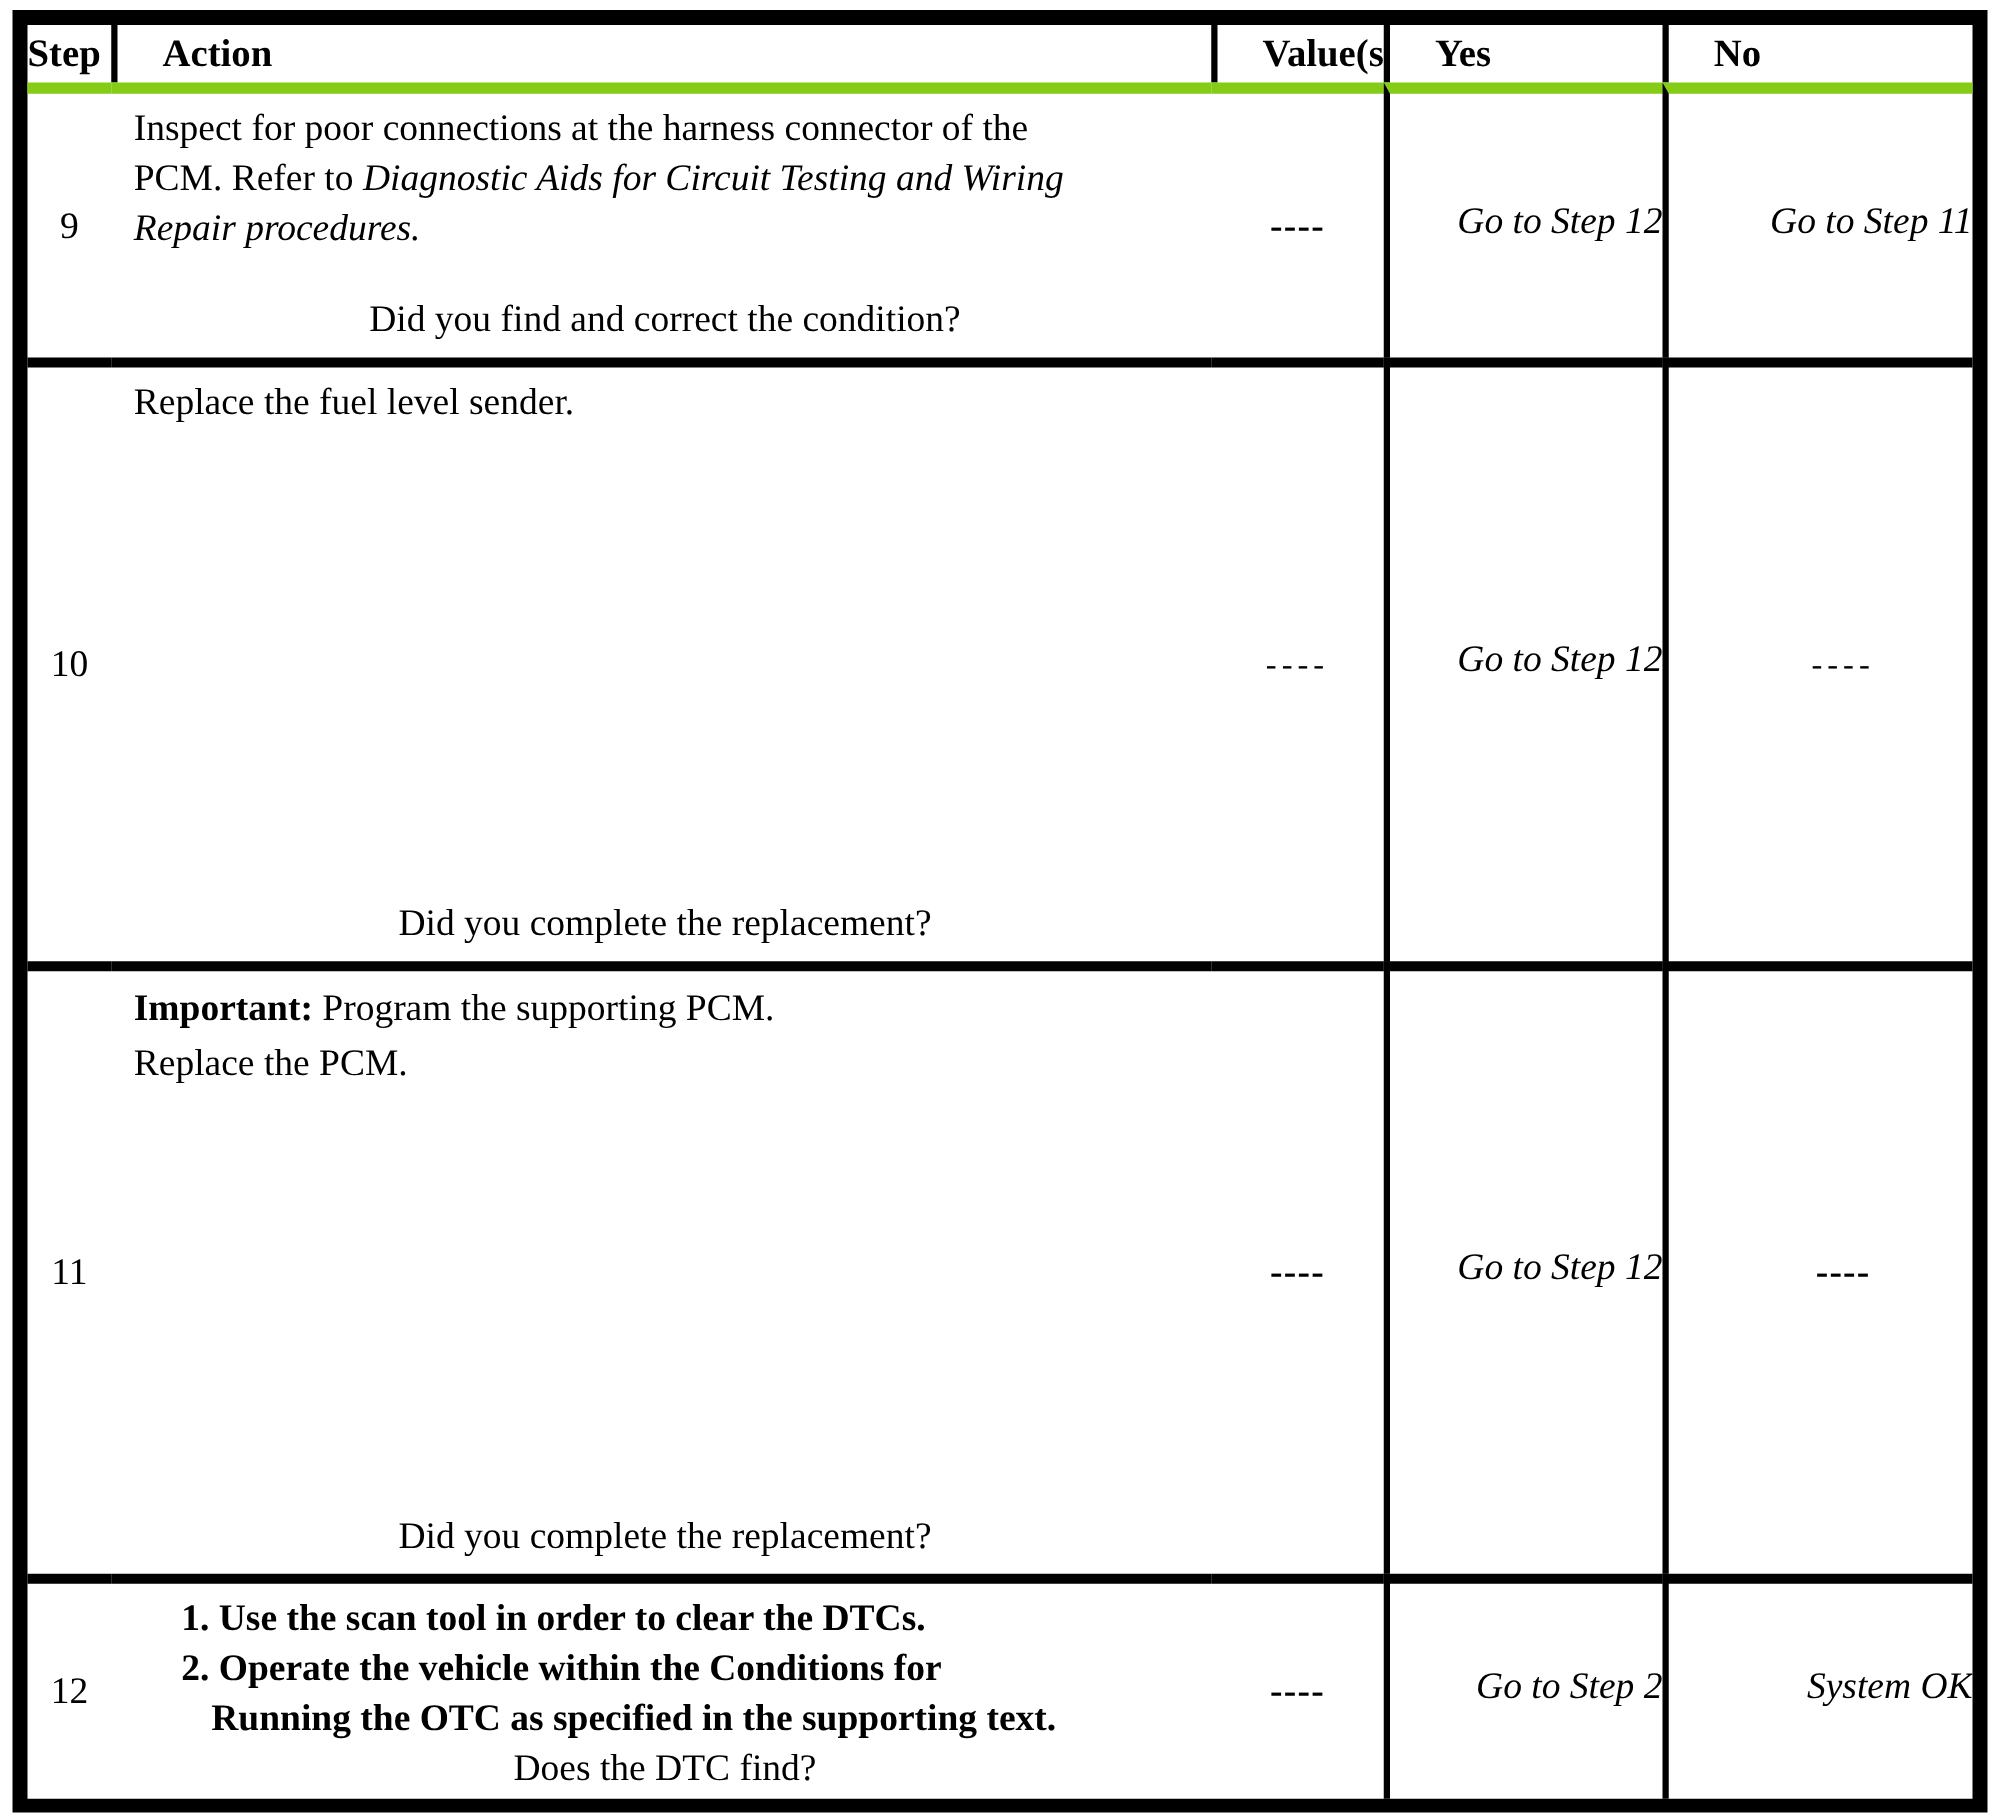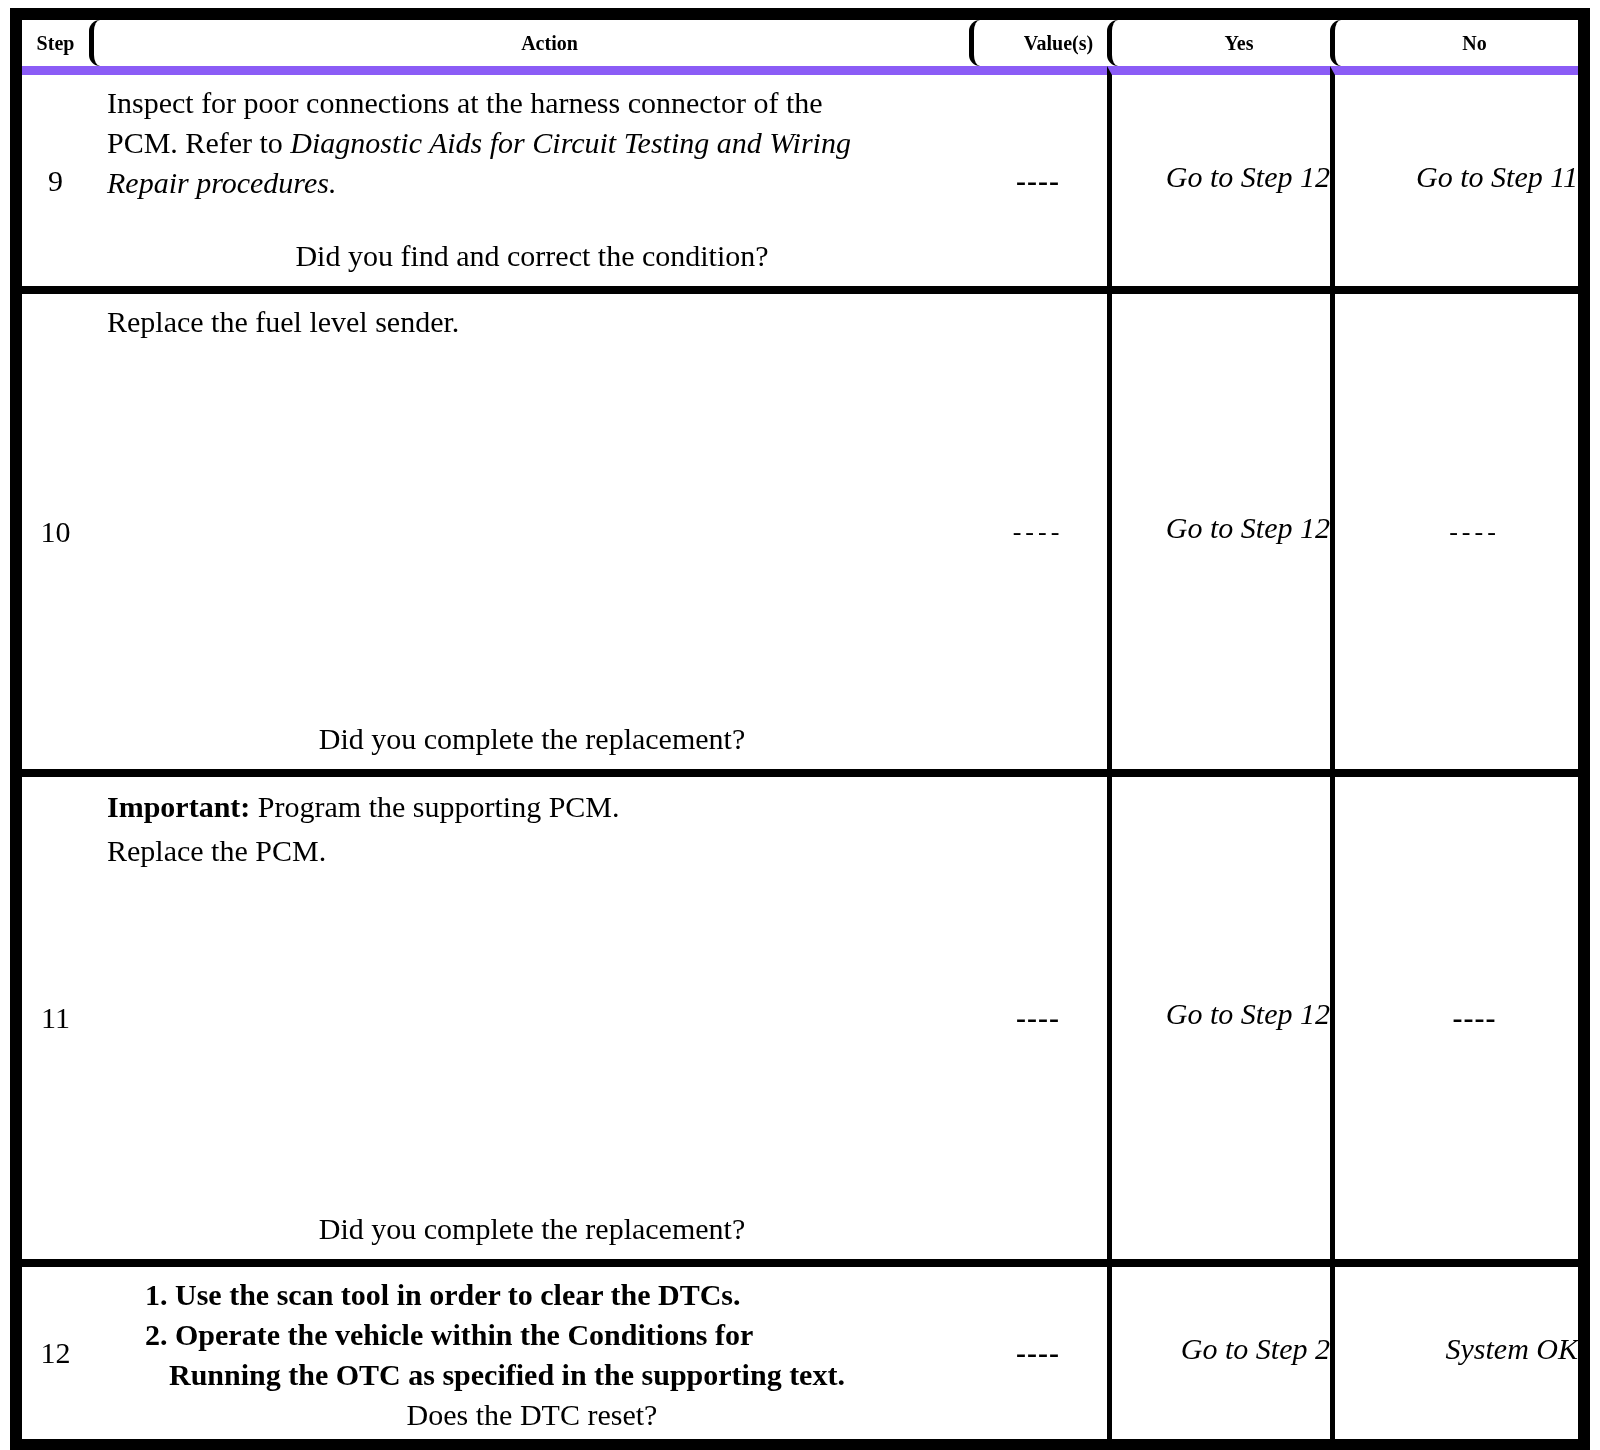--- a/index.html
+++ b/index.html
@@ -21,32 +21,30 @@
     background: #fff;
   }
   .c {
     box-sizing: border-box;
     overflow: hidden;
     position: relative;
   }
   
   .bl { border-left: 5px solid #000; padding-left: 36px; }
   
-  .row9  { border-top: 9px solid #8b5cf6; }
+  .row9  { border-top: 9px solid #84cc16; }
   .row10 { border-top: 8px solid #000; }
   .row11 { border-top: 8px solid #000; }
   .row12 { border-top: 8px solid #000; }
 
   .hcell {
     display: flex;
     align-items: center;
-    justify-content: center;
     font-weight: bold;
-    font-size: 20px;
-    border-radius: 11px;
+    font-size: 31px;
   }
   .stepcell {
     display: flex;
     align-items: center;
     justify-content: center;
     font-size: 30px;
   }
   .actioncell {
     display: flex;
     flex-direction: column;
@@ -172,21 +170,21 @@
   </div>
 
   <div class="c stepcell row12">
     <span>12</span>
   </div>
   <div class="c actioncell row12">
     <div class="list">
       <div class="li">1. Use the scan tool in order to clear the DTCs.</div>
       <div class="li">2. Operate the vehicle within the Conditions for Running the OTC as specified in the supporting text.</div>
     </div>
-    <div class="question">Does the DTC reset?</div>
+    <div class="question">Does the DTC find?</div>
   </div>
   <div class="c valuecell row12">
     <span class="dash-bold">----</span>
   </div>
   <div class="c yncell bl row12">
     <div class="mid"></div>
     <div class="bottom it">Go to Step 2</div>
   </div>
   <div class="c yncell bl row12">
     <div class="mid"></div>

